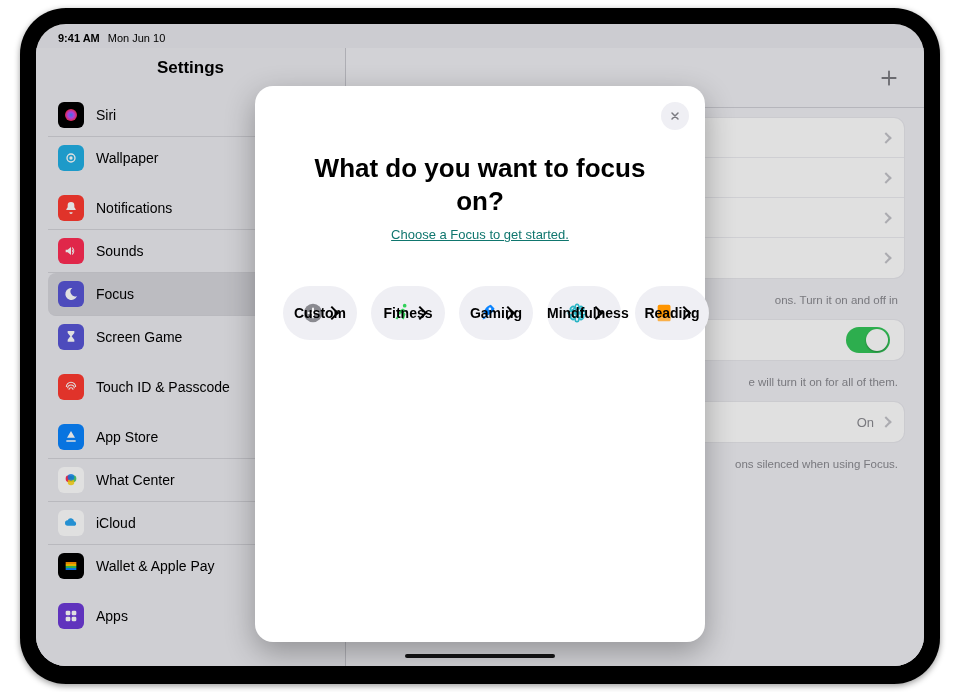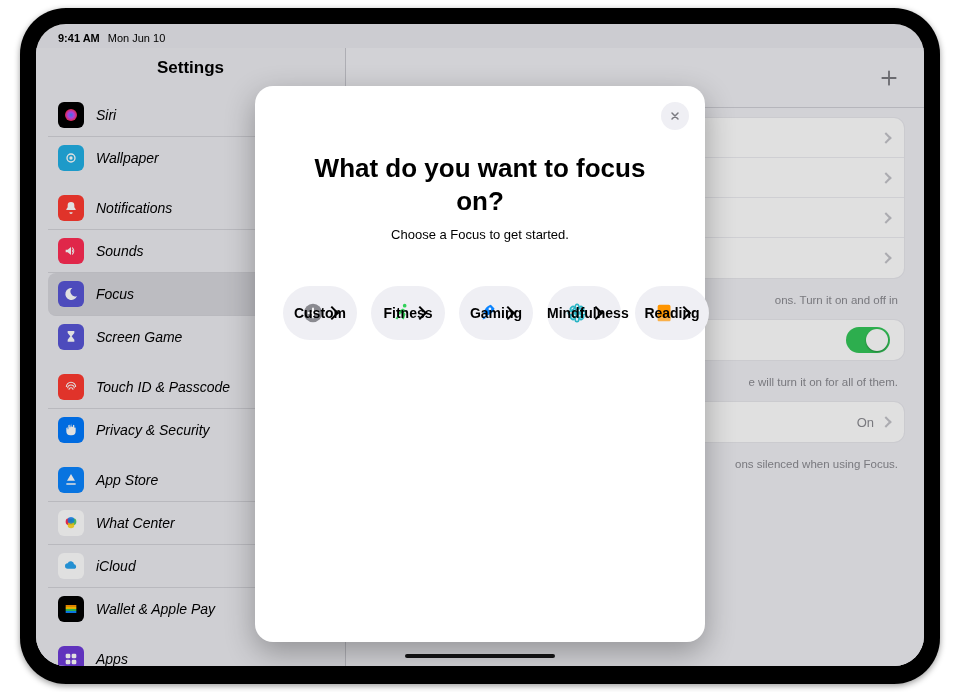--- a/index.html
+++ b/index.html
@@ -29,21 +29,21 @@
   .batt::after { content:""; position:absolute; right:-3px; top:2px; width:2px; height:4px; background:#000; border-radius:1px;}
   .batt .fill { position:absolute; left:1px; top:1px; bottom:1px; right:1px; background:#000; border-radius:1px; }
 
   
   .split { position:absolute; top:24px; left:0; right:0; bottom:0; display:flex; }
   .sidebar { width: 310px; background:#ececf1; border-right:1px solid #c7c7cd; display:flex; flex-direction:column; }
   .sidebar h1 { font-size:17px; font-weight:700; text-align:center; padding:10px 0 8px; color:#000;}
   .sb-group { margin: 8px 12px; background:transparent; }
   .sb-item {
     display:flex; align-items:center; gap:12px; padding:8px 10px;
-    border-bottom:1px solid #d3d3d9; font-size:14px; color:#000;font-style:italic;
+    border-bottom:1px solid #d3d3d9; font-size:14px; color:#000;
   }
   .sb-item:last-child { border-bottom:none; }
   .sb-item.selected { background:#d6d6dc; border-radius:8px; }
   .sb-icon {
     width:26px; height:26px; border-radius:6px; display:flex; align-items:center; justify-content:center;
     flex-shrink:0; color:#fff;
   }
   .sb-icon svg { width:16px; height:16px; }
 
   .detail { flex:1; position:relative; background:#efeff4; }
@@ -66,21 +66,21 @@
   
   .dim { position:absolute; inset:0; background:rgba(0,0,0,.12); }
   .modal {
     position:absolute; left:50%; top:62px; transform:translateX(-50%);
     width:450px; height:556px; background:#fff; border-radius:18px; box-shadow:0 10px 30px rgba(0,0,0,.3);
     padding:16px 28px 31px; display:flex; flex-direction:column;
   }
   .close-x { align-self:flex-end; width:28px;height:28px;border-radius:14px;background:#efeff4;color:#7a7a80;display:flex;align-items:center;justify-content:center;cursor:pointer; margin-bottom:22px; margin-right:-12px;}
   .close-x svg{width:12px;height:12px;}
   .modal h2 { font-size:26px; font-weight:700; text-align:center; line-height:1.25; color:#000; padding:0 20px;}
-  .modal .sub { font-size:13px; text-align:center; color:#000000; margin-top:10px; }
+  .modal .sub { font-size:13px; text-align:center; color:#0f766e; margin-top:10px;text-decoration:underline; }
   .options { margin-top:44px; display:flex; gap:14px; }
   .opt {
     height:54px; background:#efeff4; border-radius:27px; display:flex; align-items:center;
     padding:0 20px 0 16px; cursor:pointer; position:relative;
   }
   .opt .o-icon { width:28px;height:28px; display:flex;align-items:center;justify-content:center; }
   .opt .o-icon svg{width:22px;height:22px;}
   .opt .o-label { position:absolute; left:0; right:0; text-align:center; font-size:14px; font-weight:700; color:#000;}
   .opt .o-chev { margin-left:auto; width:10px;height:10px;border-right:2.5px solid #000;border-bottom:2.5px solid #000;transform:rotate(-45deg);}
 
@@ -175,28 +175,20 @@
               </div>
             </div>
             <div class="sb-group">
               <div class="sb-item">
                 <span class="sb-icon" style="background: rgb(255, 59, 48);">
                   <svg viewBox="0 0 24 24" fill="none" stroke="#fff" stroke-width="1.6">
                     <path d="M7 14a5 5 0 0110 0M5 12a7 7 0 0114 0M9 16a3 3 0 016 0M12 8v0"></path>
                   </svg>
                 </span>
                 <span>Touch ID &amp; Passcode</span>
-              </div>
-              <div class="sb-item">
-                <span class="sb-icon" style="background: rgb(0, 122, 255);">
-                  <svg viewBox="0 0 24 24" fill="#fff">
-                    <path d="M12 2l1 5h2V4l2 1v4l1-1 1 1v5a6 6 0 01-6 6h-2a6 6 0 01-6-6V9l2-1v3h1V5l2-1v4h1l1-5z"></path>
-                  </svg>
-                </span>
-                <span>Privacy &amp; Security</span>
               </div>
             </div>
             <div class="sb-group">
               <div class="sb-item">
                 <span class="sb-icon" style="background: rgb(10, 132, 255);">
                   <svg viewBox="0 0 24 24" fill="#fff">
                     <path d="M12 3l6 10H6l6-10zM5 17h14v2H5z"></path>
                   </svg>
                 </span>
                 <span>App Store</span>

